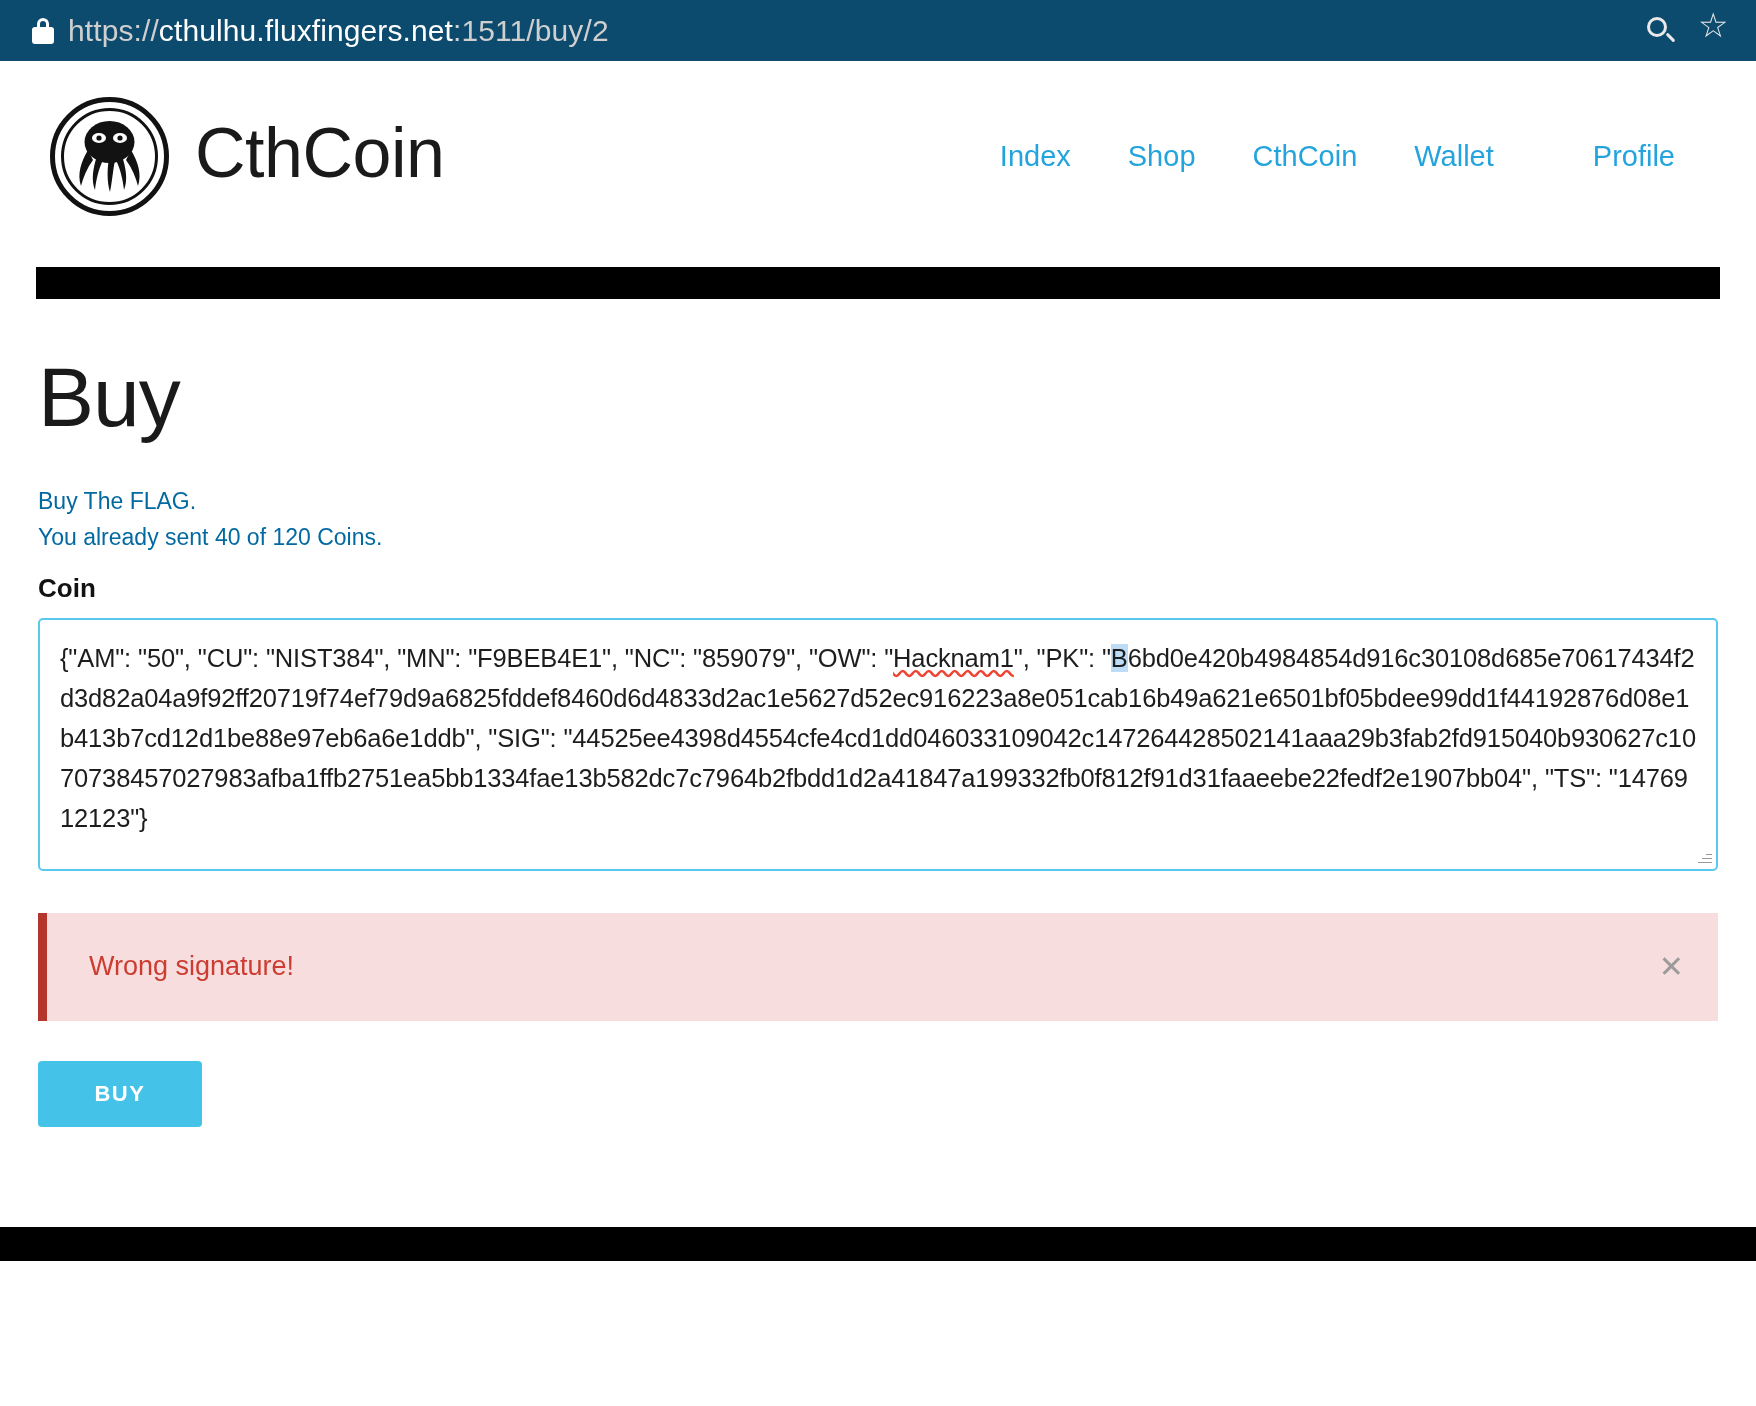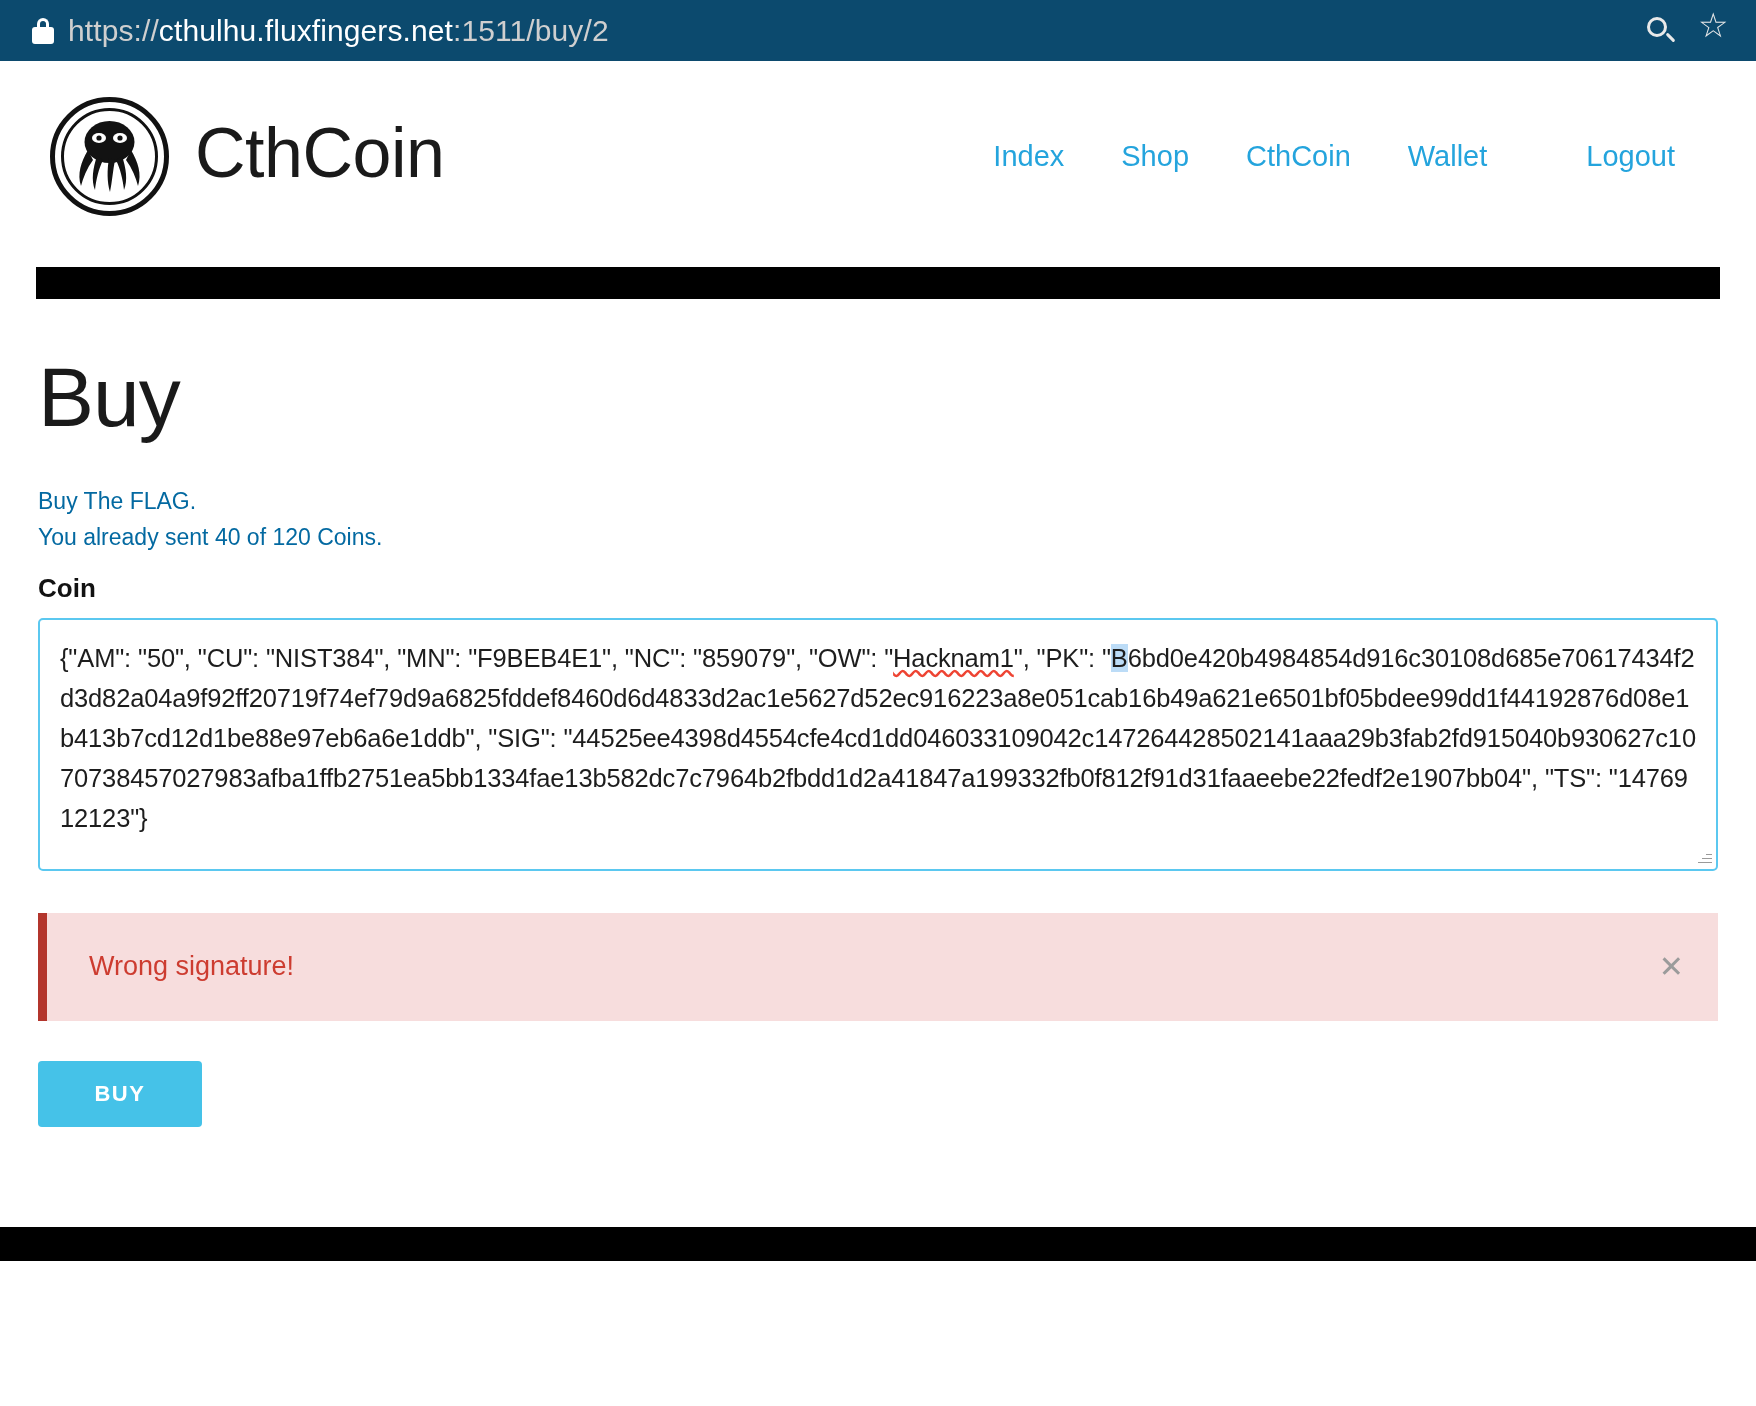--- a/index.html
+++ b/index.html
@@ -307,21 +307,21 @@
         </svg>
       </span>
       <span class="brand-name">CthCoin</span>
     </div>
 
     <nav class="nav">
       <a href="#">Index</a>
       <a href="#">Shop</a>
       <a href="#">CthCoin</a>
       <a href="#">Wallet</a>
-      <a href="#" class="logout">Logout</a>
+      <a href="#" class="logout">Profile</a>
     </nav>
   </header>
 
   <div class="black-bar"></div>
 
   <main class="content">
     <h1 class="page-title">Buy</h1>
 
     <div class="lead">
       <div>Buy The FLAG.</div>

